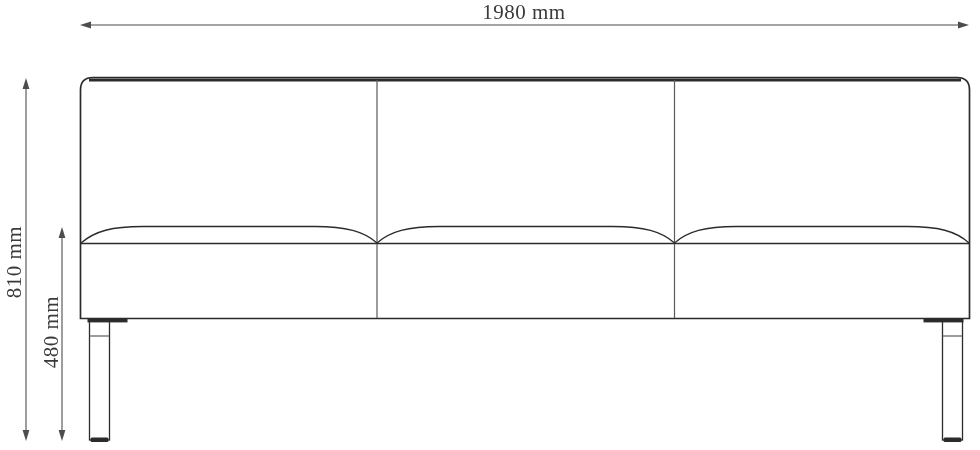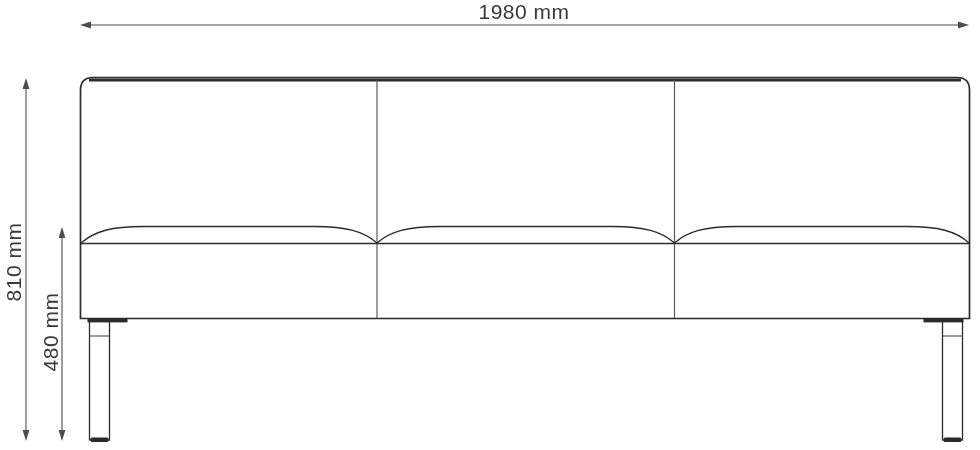--- a/index.html
+++ b/index.html
@@ -7,21 +7,21 @@
     --color-line:#2b2b2b;
     --color-seam:#5a5a5a;
     --color-dimension:#4d4d4d;
     --color-text:#3a3a3a;
   }
   html,body{margin:0;padding:0;background:var(--color-background);}
   .stage{
     position:relative;
     width:980px;height:450px;
     background:var(--color-background);
-    font-family:Liberation Sans, sans-serif;
+    font-family:Liberation Serif, serif;
     overflow:hidden;
   }
   .stage svg{position:absolute;left:0;top:0;}
   .dim-label{
     position:absolute;
     white-space:nowrap;
     font-size:21px;
     letter-spacing:0.5px;
     color:var(--color-text);
     transform:translate(-50%,-50%);

